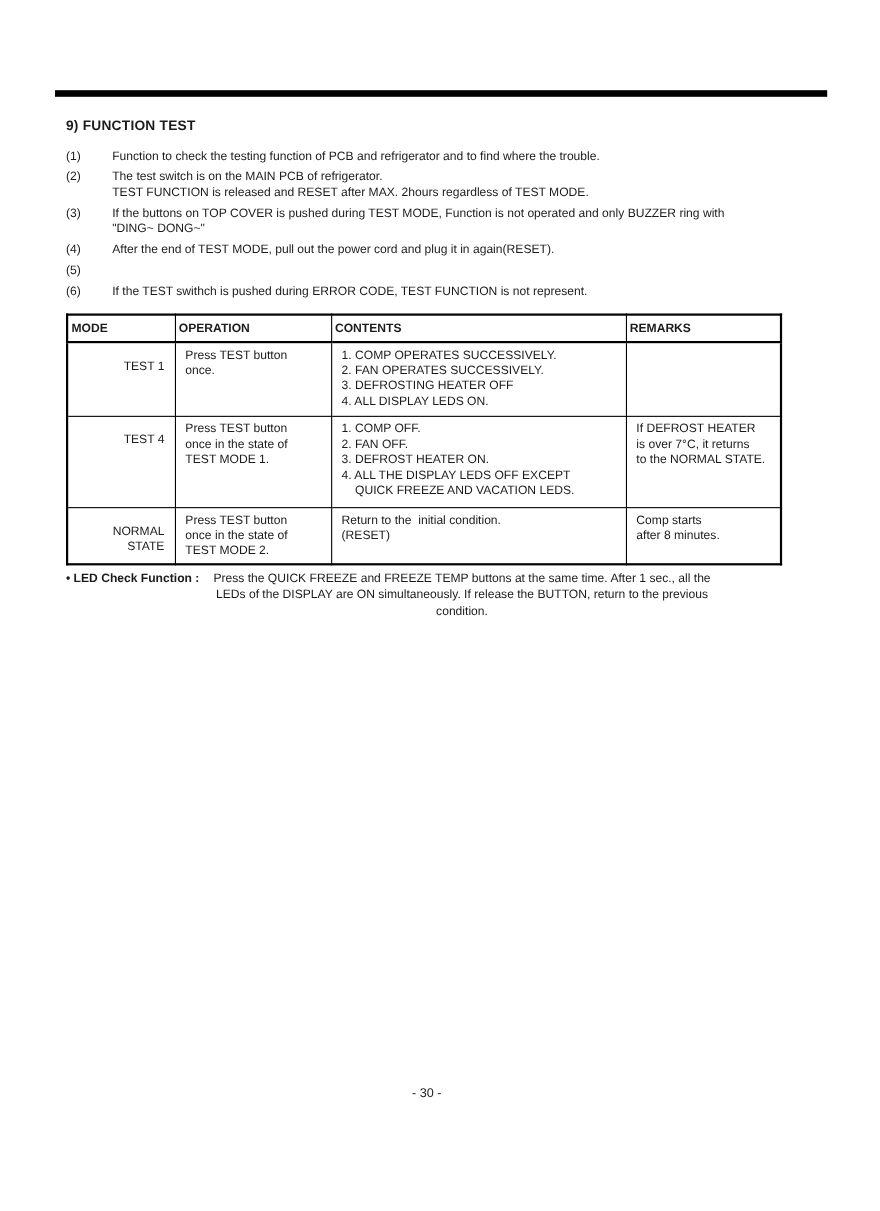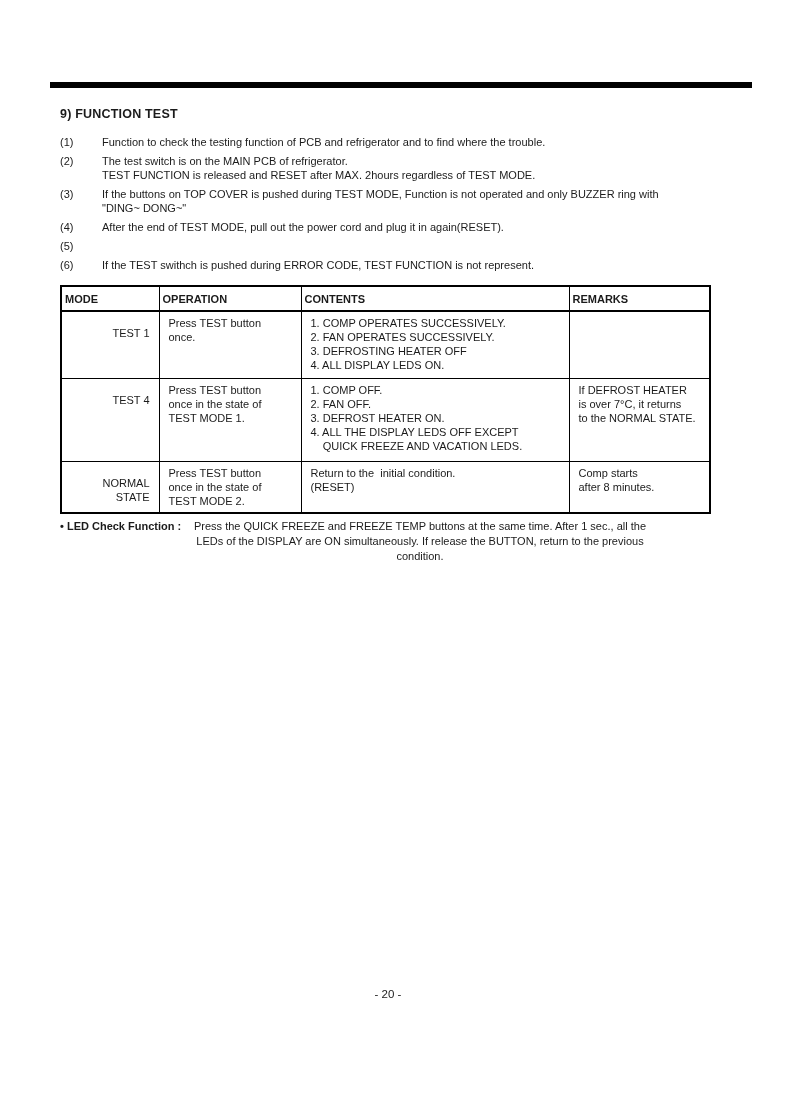--- a/index.html
+++ b/index.html
@@ -185,13 +185,13 @@
 
   <div class="note">
     <span class="note-label">• LED Check Function :</span>
     <span class="note-text">Press the QUICK FREEZE and FREEZE TEMP buttons at the same time. After 1 sec., all the
 LEDs of the DISPLAY are ON simultaneously. If release the BUTTON, return to the previous
 condition.</span>
   </div>
 
 </div>
 
-<div class="footer">- 20 -</div>
+<div class="footer">- 30 -</div>
 
 </body></html>

